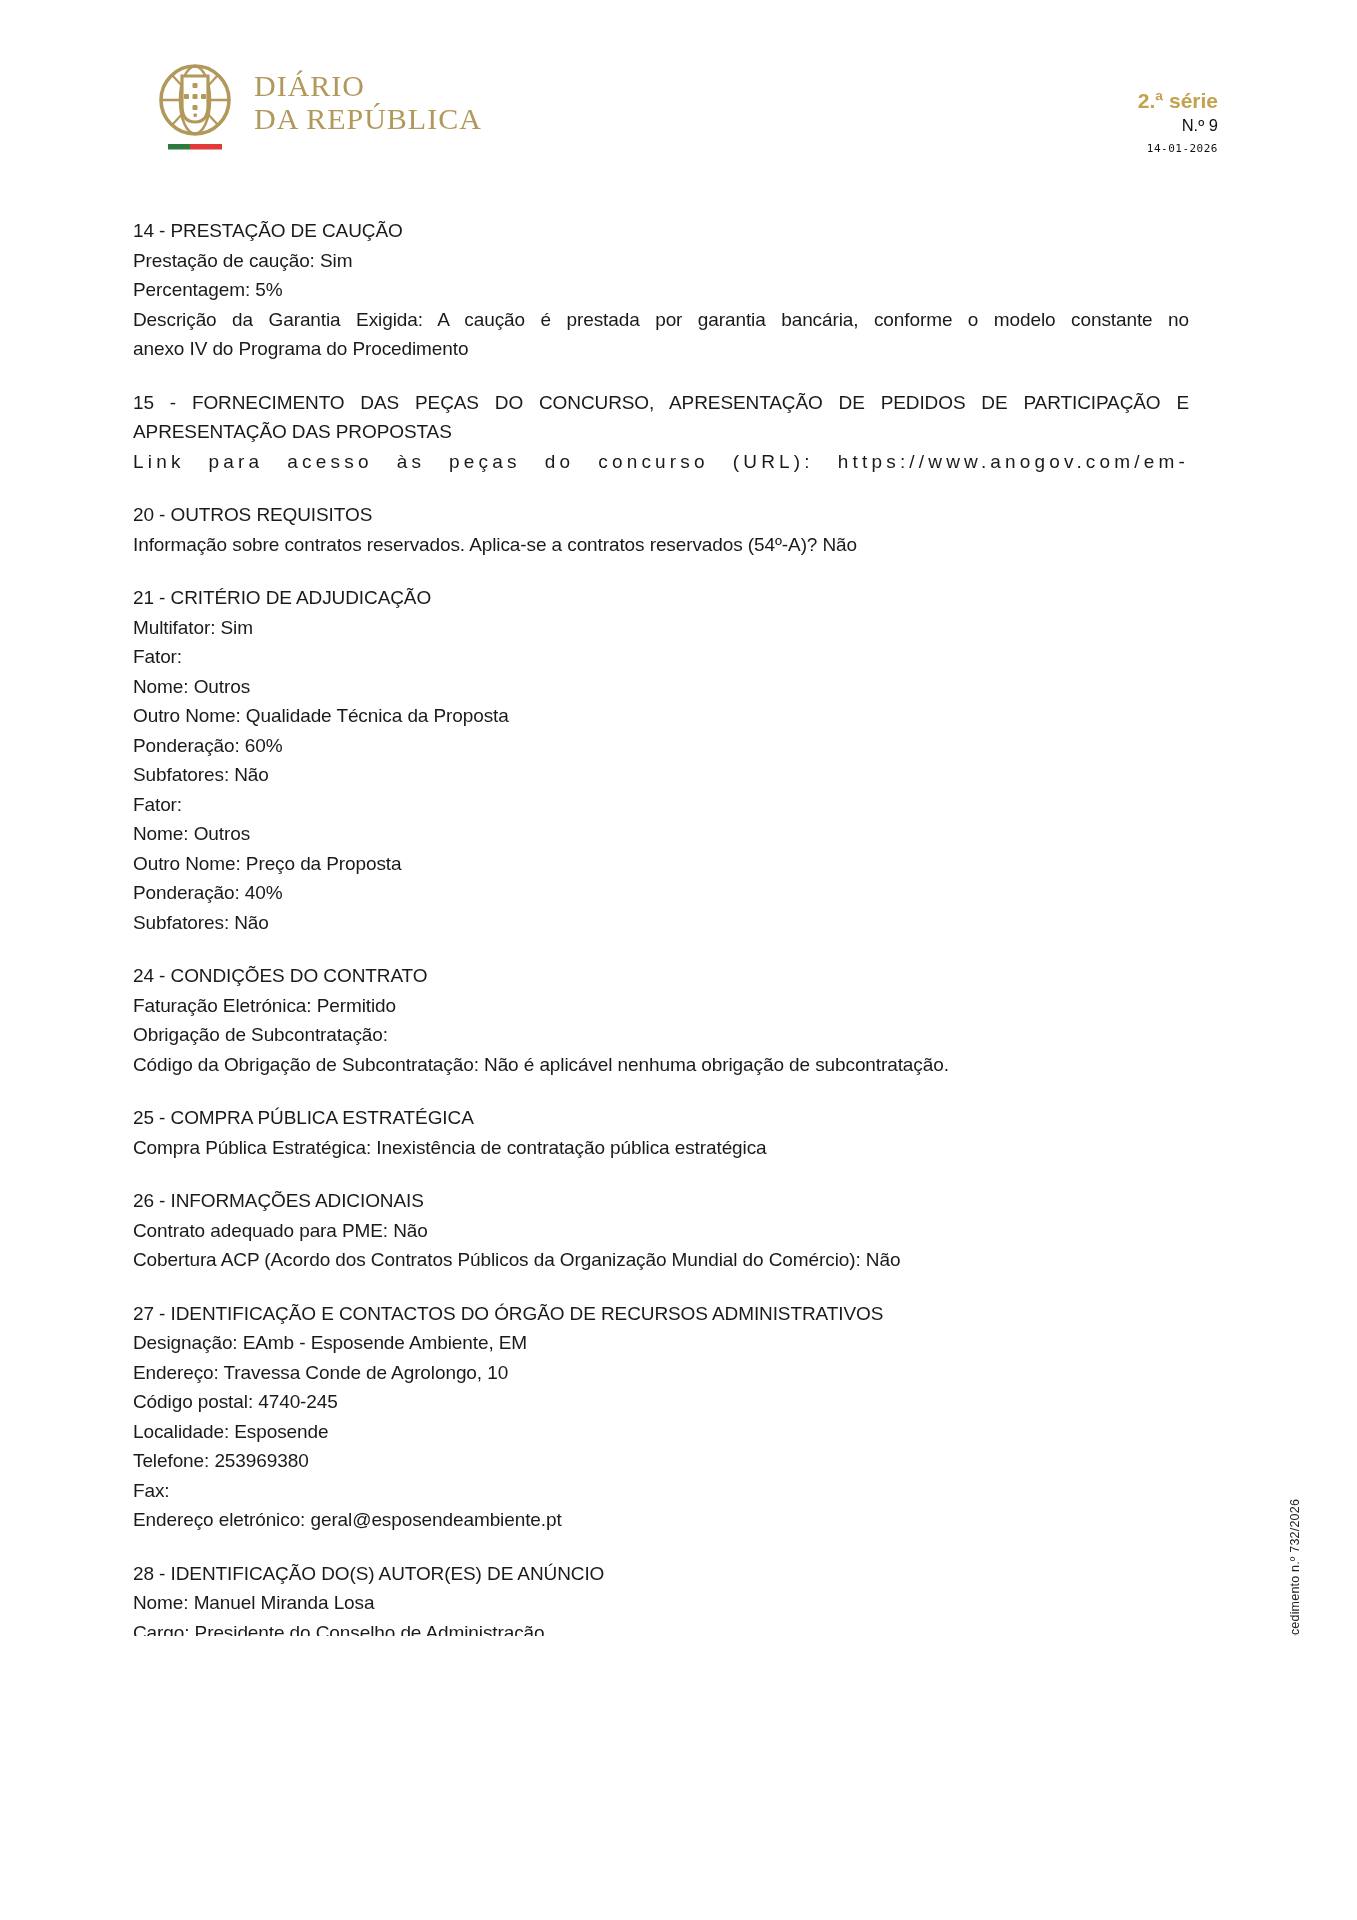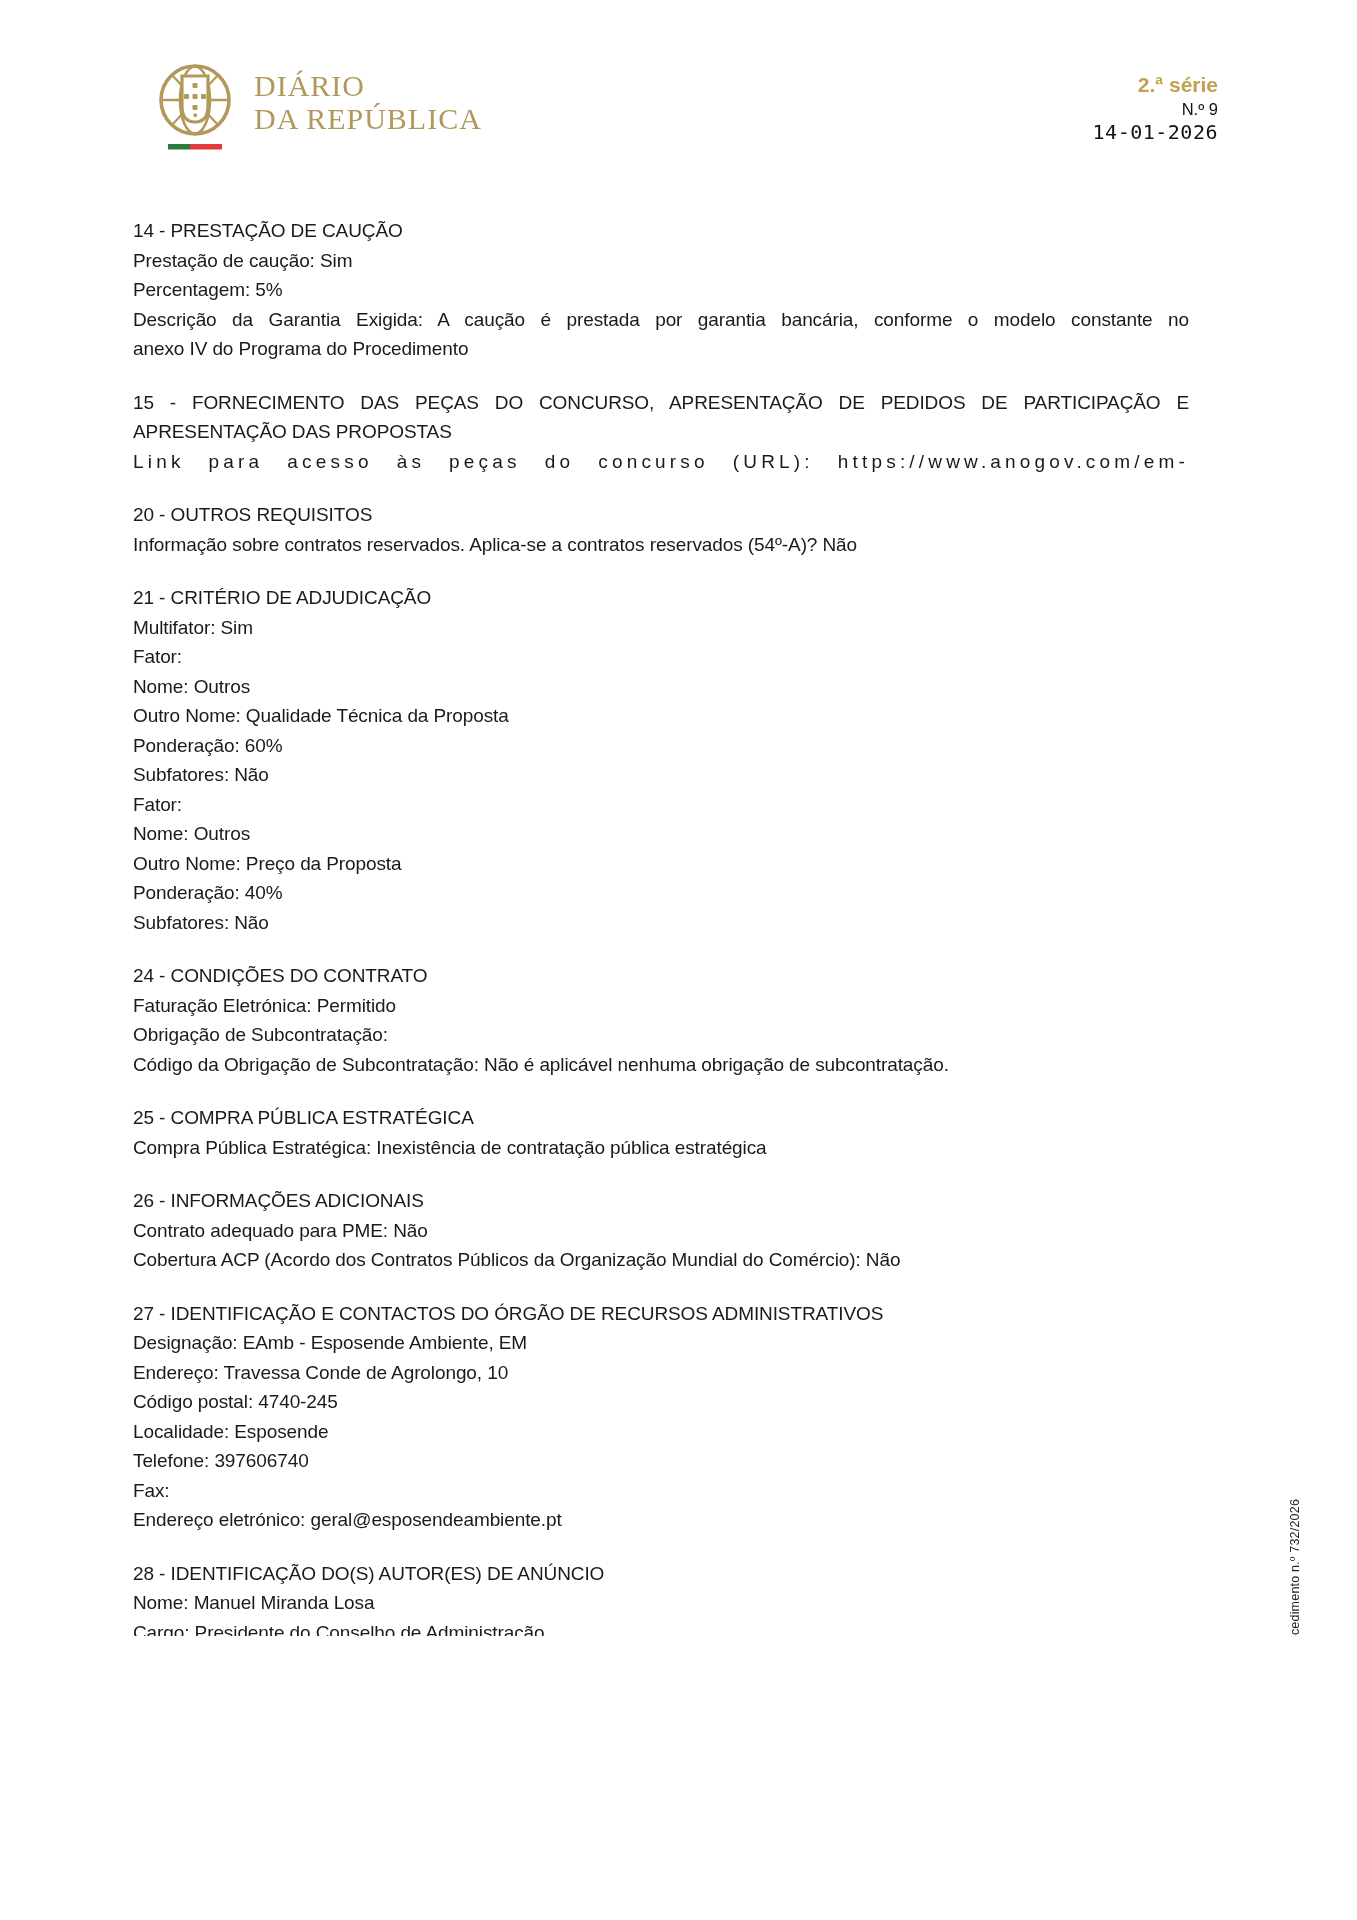--- a/index.html
+++ b/index.html
@@ -23,24 +23,24 @@
   .brand{position:absolute;top:60px;left:158px;display:flex;align-items:flex-start;}
   .emblem{display:block;width:80px;height:92px;}
   .brand-text{
     font-family:"Liberation Serif","DejaVu Serif",serif;
     color:var(--gold);
     font-size:30px;line-height:33px;
     letter-spacing:1px;
     padding-top:9px;margin-left:16px;
     white-space:nowrap;
   }
-  .header-meta{position:absolute;top:72px;right:139px;text-align:right;}
+  .header-meta{position:absolute;top:88px;right:139px;text-align:right;}
   .series{color:var(--gold-series);font-weight:bold;font-size:21px;line-height:25px;}
   .issue{font-size:16.5px;line-height:25px;color:#111;}
-  .date{font-family:"DejaVu Sans Mono",monospace;font-size:20px;line-height:21px;letter-spacing:0.5px;color:#111;}
+  .date{font-family:"DejaVu Sans Mono",monospace;font-size:11px;line-height:21px;letter-spacing:0.5px;color:#111;}
   
   .doc-body{
     position:absolute;left:133px;top:216px;width:1056px;
     font-size:19px;line-height:29.5px;
     letter-spacing:-0.1px;
   }
   .section + .section{margin-top:24px;}
   .line{min-height:29.5px;}
   .line.full{text-align:justify;text-align-last:justify;}
   .line.spread{text-align:justify;text-align-last:justify;letter-spacing:0.22em;}
@@ -138,21 +138,21 @@
         <div class="line">26 - INFORMAÇÕES ADICIONAIS</div>
         <div class="line">Contrato adequado para PME: Não</div>
         <div class="line">Cobertura ACP (Acordo dos Contratos Públicos da Organização Mundial do Comércio): Não</div>
       </section>
       <section class="section">
         <div class="line">27 - IDENTIFICAÇÃO E CONTACTOS DO ÓRGÃO DE RECURSOS ADMINISTRATIVOS</div>
         <div class="line">Designação: EAmb - Esposende Ambiente, EM</div>
         <div class="line">Endereço: Travessa Conde de Agrolongo, 10</div>
         <div class="line">Código postal: 4740-245</div>
         <div class="line">Localidade: Esposende</div>
-        <div class="line">Telefone: 397606740</div>
+        <div class="line">Telefone: 253969380</div>
         <div class="line">Fax:</div>
         <div class="line">Endereço eletrónico: geral@esposendeambiente.pt</div>
       </section>
       <section class="section">
         <div class="line">28 - IDENTIFICAÇÃO DO(S) AUTOR(ES) DE ANÚNCIO</div>
         <div class="line">Nome: Manuel Miranda Losa</div>
         <div class="line">Cargo: Presidente do Conselho de Administração</div>
       </section>
     </main>
 

